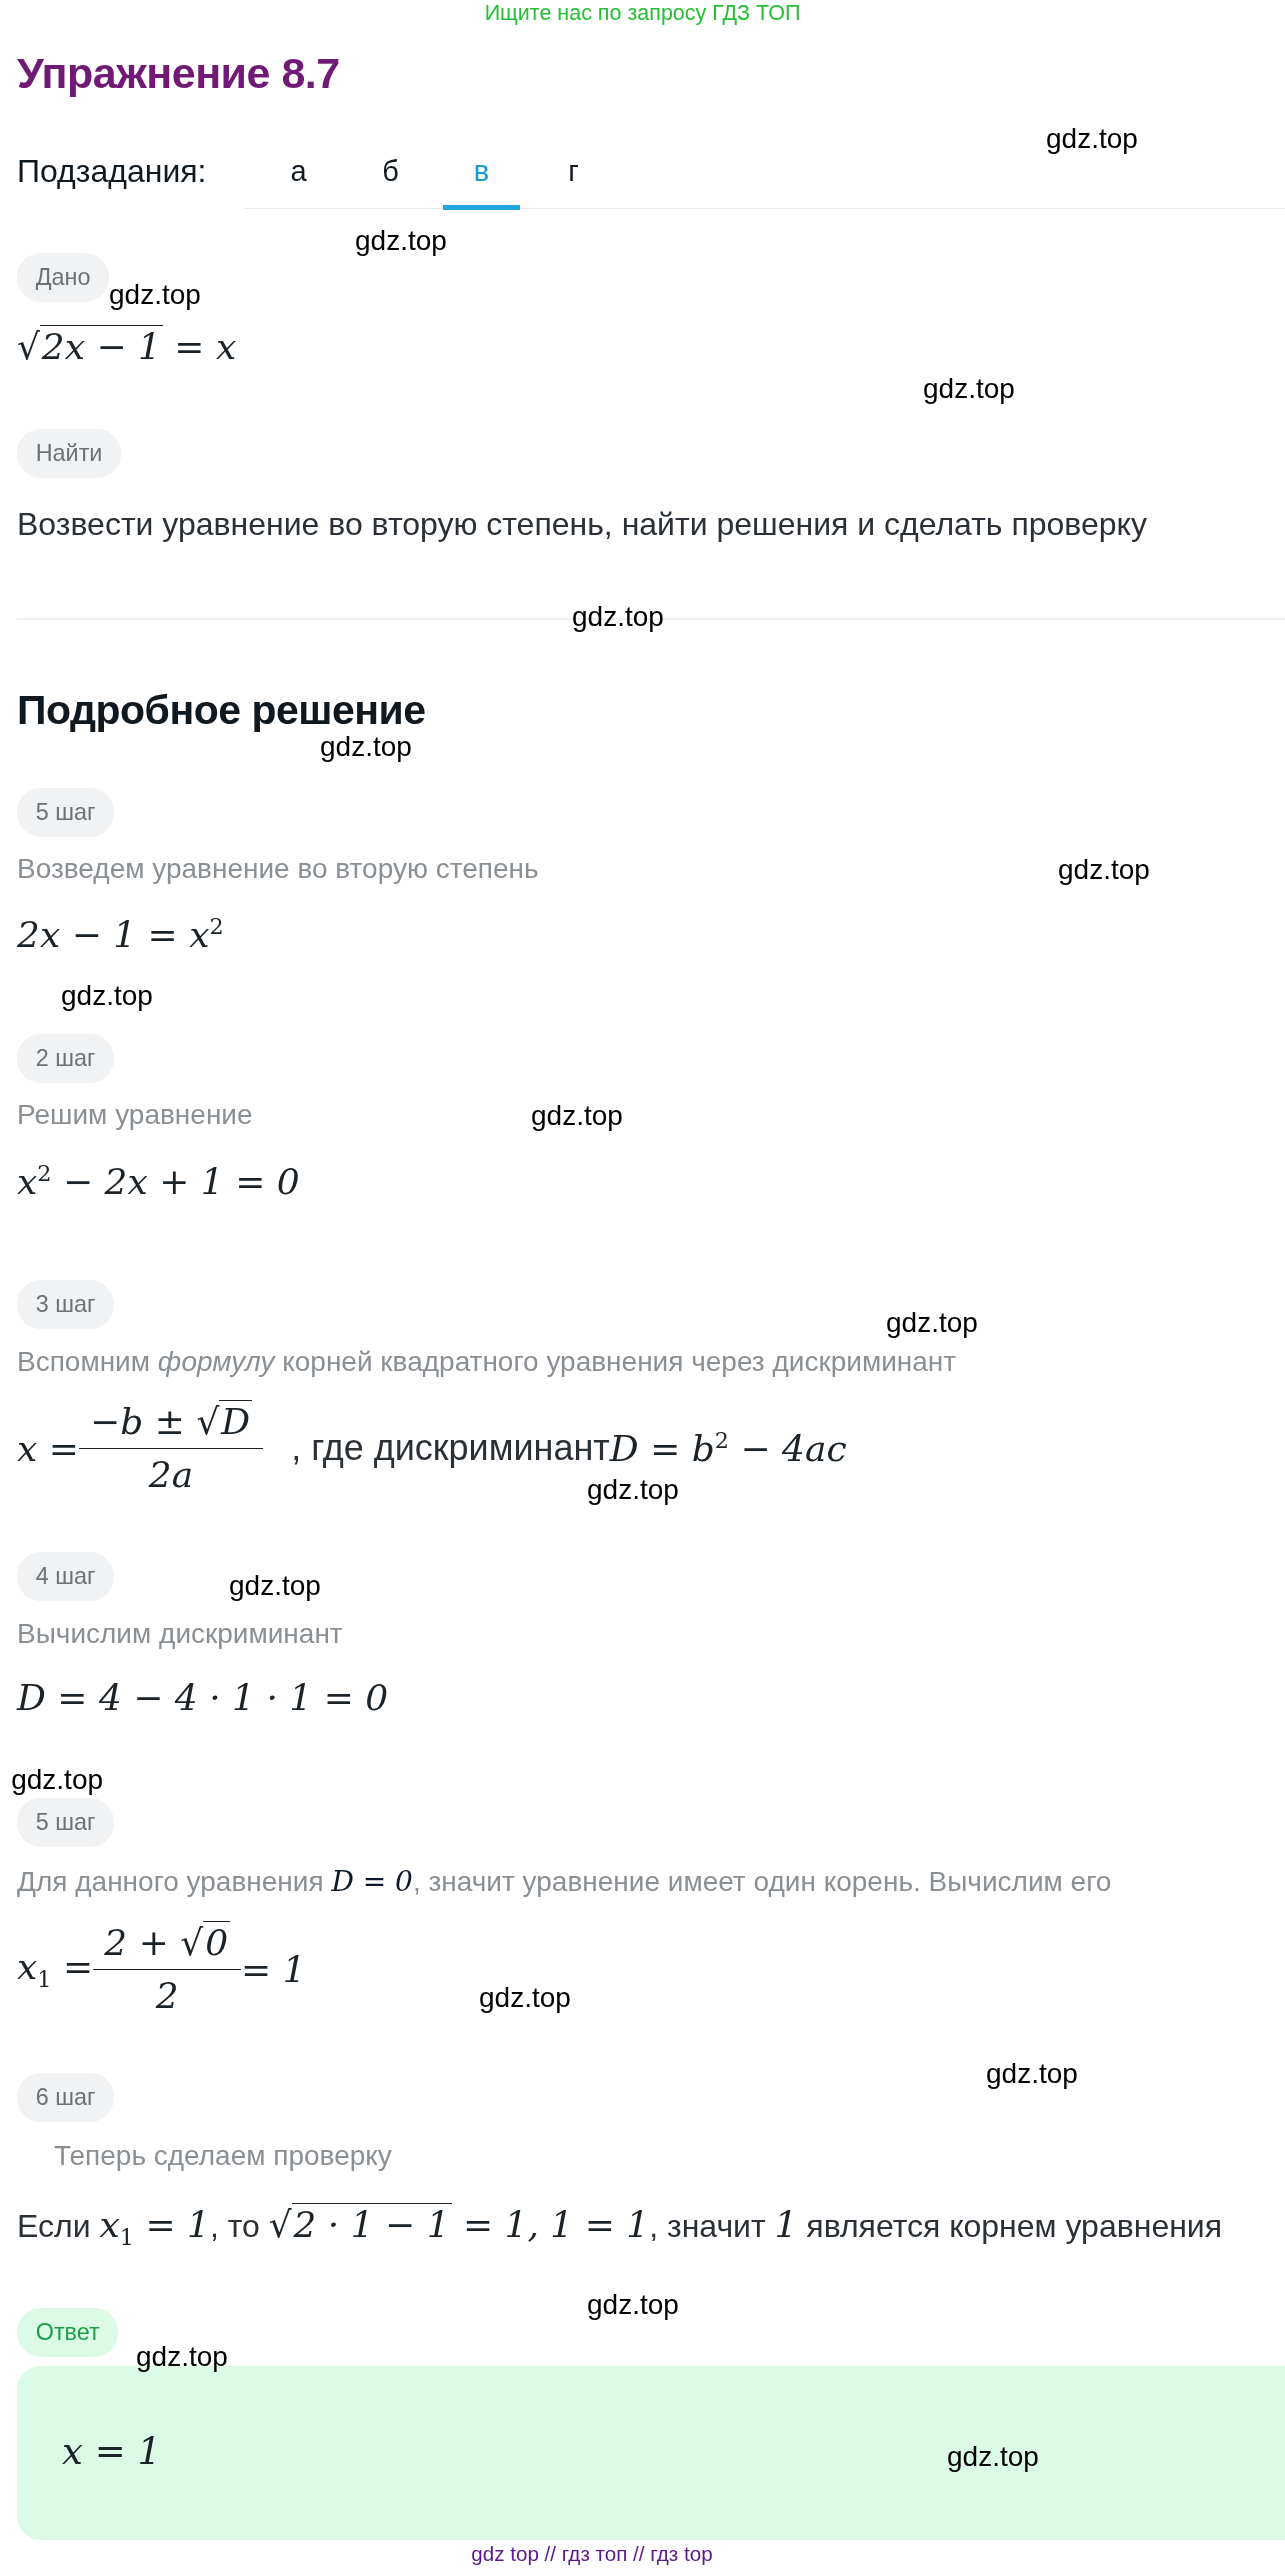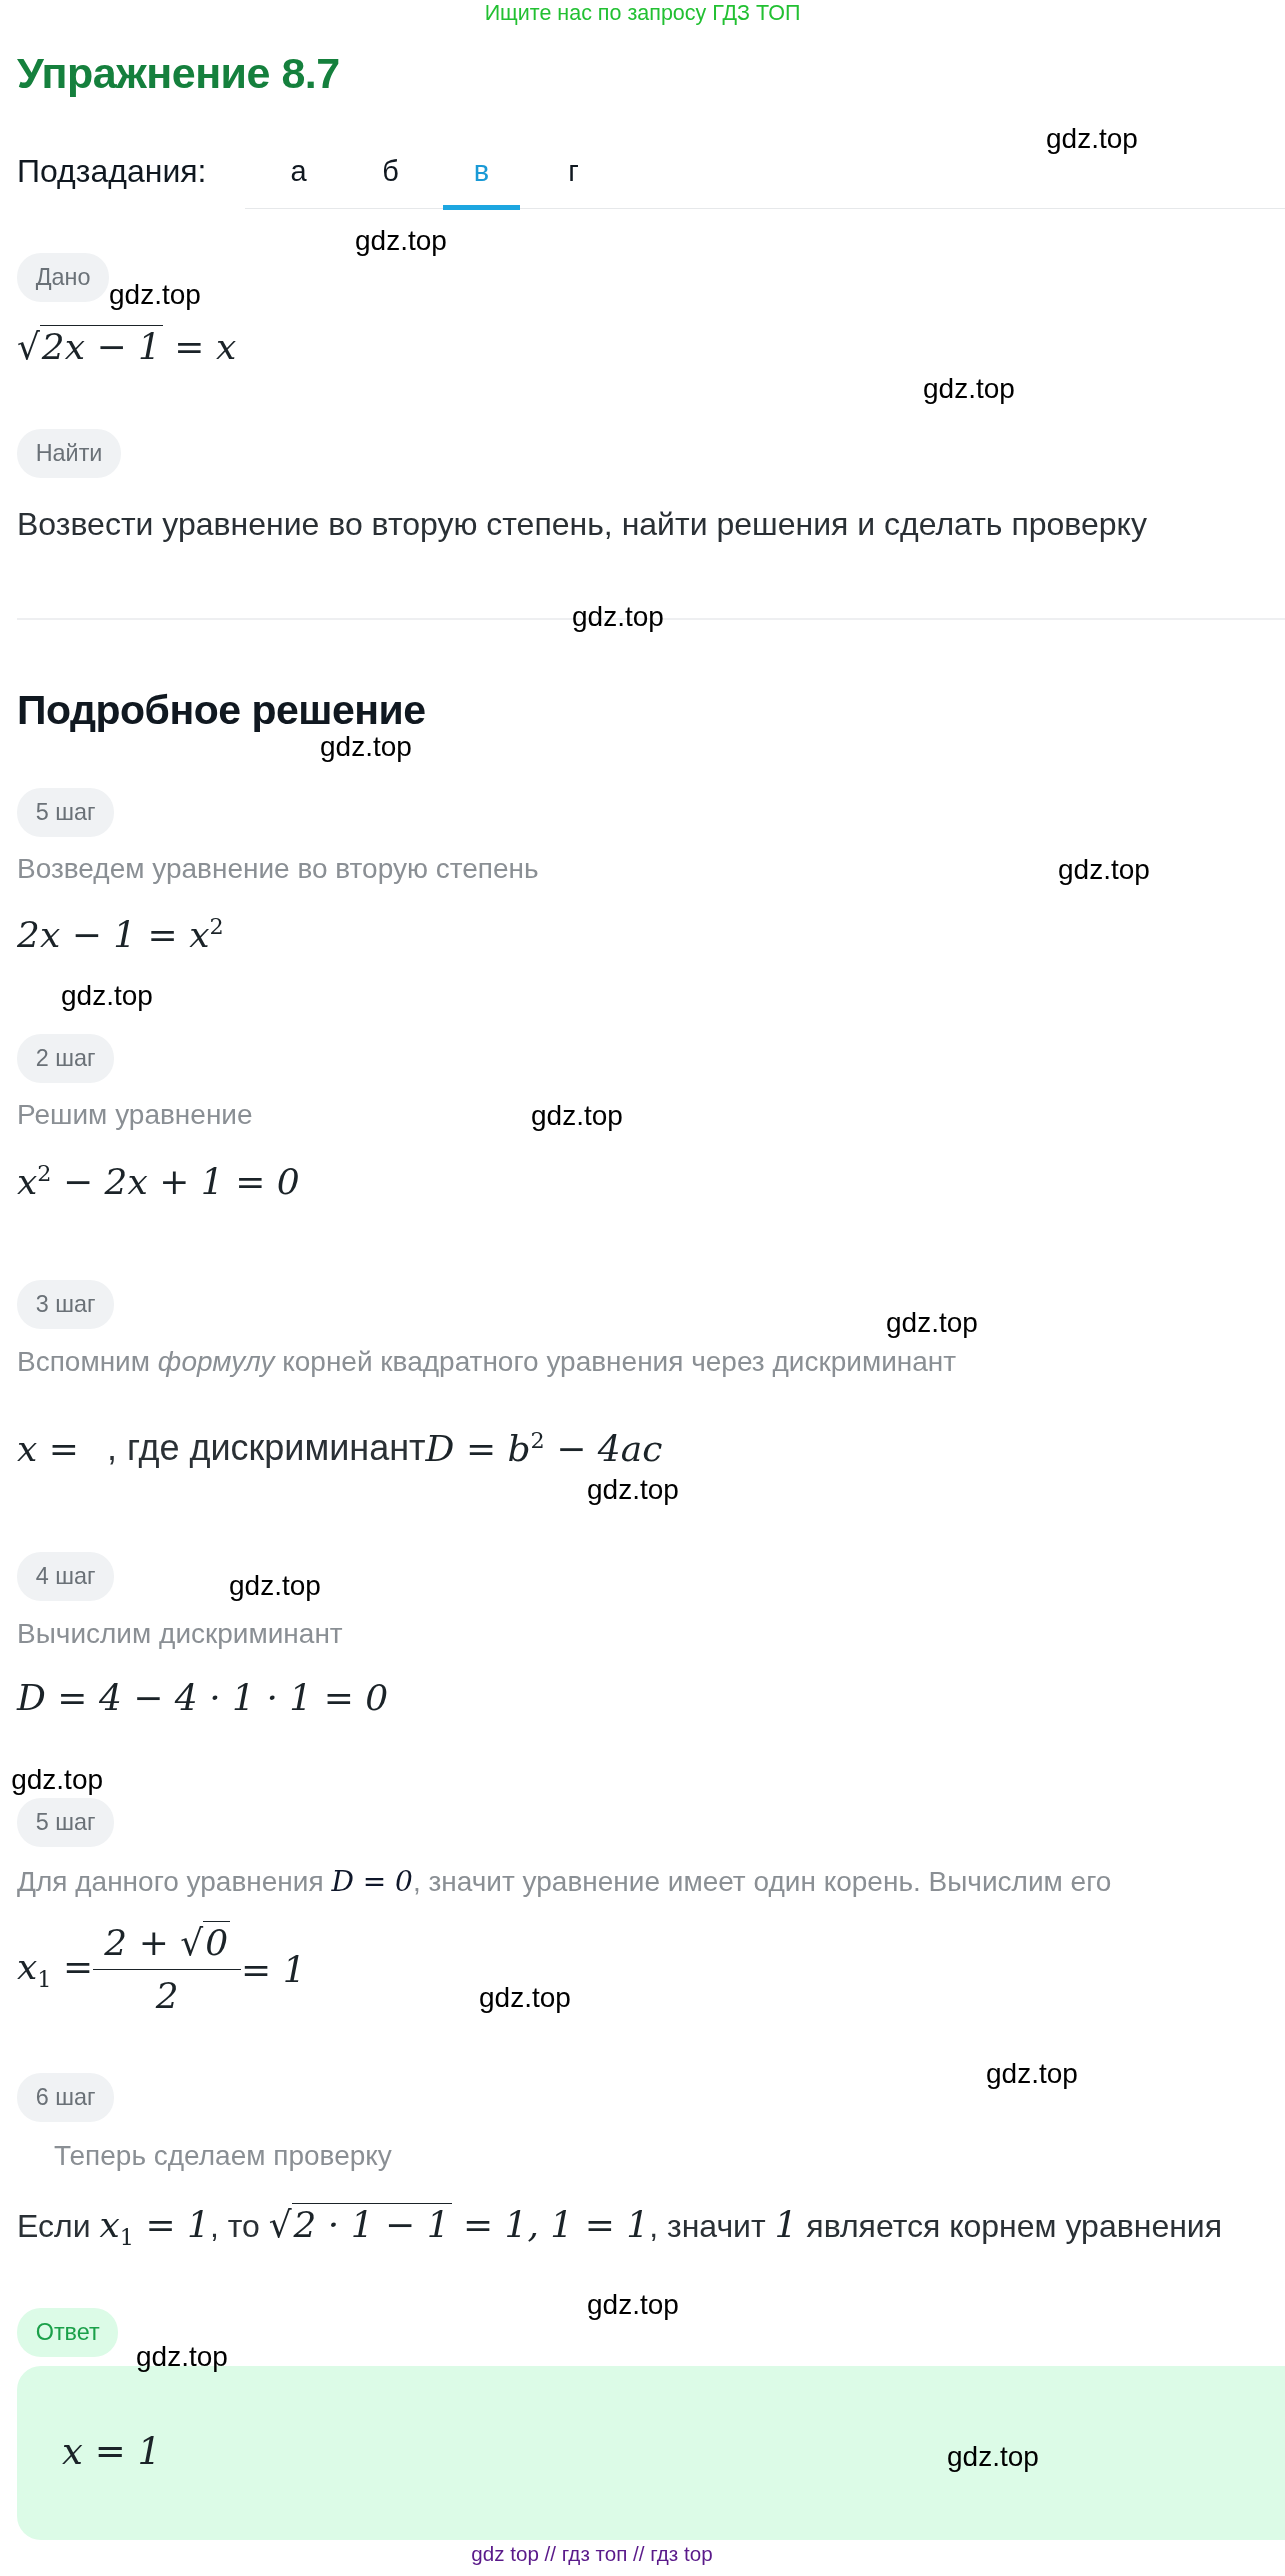--- a/index.html
+++ b/index.html
@@ -1,20 +1,20 @@
 <!DOCTYPE html>
 <html style="font-size:15px"><head>
 <meta charset="utf-8">
 <style>
   html, body { margin: 0; padding: 0; background: #ffffff; }
   body { width: 1285px; height: 2576px; position: relative; overflow: hidden;
          font-family: "Liberation Sans", "DejaVu Sans", sans-serif; color: #1b2328; }
   .abs { position: absolute; }
   .promo { top: 0; left: 0; width: 1285px; text-align: center; font-size: 21.5px; line-height: 26px; }
-  .title { left: 17px; top: 49px; font-size: 43px; font-weight: bold; color: #15803d; letter-spacing: -0.5px; }
+  .title { left: 17px; top: 49px; font-size: 43px; font-weight: bold; color: #701a75; letter-spacing: -0.5px; }
   .subtasks { left: 17px; top: 152px; height: 58px; width: 1268px; }
   .subtasks-label { position: absolute; left: 0; top: 0; font-size: 32px; color: #101820; line-height: 39px; }
   .tabs { position: absolute; left: 228px; top: 0; right: 0; height: 56px; border-bottom: 1.9px solid #e6e8ea; }
   .tab { position: absolute; top: 0; width: 77px; text-align: center; font-size: 29px; line-height: 39px; color: #101820; cursor: pointer; height: 54px; }
   .tab.active { color: #1a9ad6; }
   .tab.active::after { content: ""; position: absolute; left: 0; right: 0; bottom: -3.7px; height: 4.7px; background: #1da6e0; }
   .badge { height: 49px; line-height: 49px; padding: 0 18.7px; border-radius: 24px; background: #f0f2f4; color: #6a7177; font-size: 23.4px; display: inline-block; }
   .badge.answer { background: #dcfbe7; color: #1ba04a; }
   .math { font-family: "DejaVu Serif", "Liberation Serif", serif; font-style: italic; color: #1b2328; }
   .math sup { font-size: 0.62em; font-style: normal; }
@@ -78,20 +78,24 @@
 <div class="abs math" style="left:17px; top:1160px; font-size:36px;">
   <span>x</span><sup>2</sup><span> − 2x + 1 = 0</span>
 </div>
 
 <div class="abs" style="left:17px; top:1280px;"><span class="badge">3 шаг</span></div>
 <div class="abs desc" style="left:17px; top:1346px;text-align:center;">
   <span>Вспомним </span><em>формулу</em><span> корней квадратного уравнения через дискриминант</span>
 </div>
 <div class="abs" style="left:17px; top:1392px; display:flex; align-items:center; height:112px;">
   <span class="math" style="font-size:36px;">x = </span>
+  <span class="frac math" style="font-size:36px;">
+    <span class="num"><span>−b ± </span><span class="sqrt"><span class="rad">√</span><span class="under">D</span></span></span>
+    <span class="den">2a</span>
+  </span>
   <span class="body-text" style="font-size:36px;margin-left:28px;">, где дискриминант </span>
   <span class="math" style="font-size:36px;"><span>D = b</span><sup>2</sup><span> − 4ac</span></span>
 </div>
 
 <div class="abs" style="left:17px; top:1552px;"><span class="badge">4 шаг</span></div>
 <div class="abs desc" style="left:17px; top:1618px;">Вычислим дискриминант</div>
 <div class="abs math" style="left:17px; top:1677px; font-size:36px;">D = 4 − 4 · 1 · 1 = 0</div>
 
 <div class="abs" style="left:17px; top:1798px;"><span class="badge">5 шаг</span></div>
 <div class="abs desc" style="left:17px; top:1865px;">

